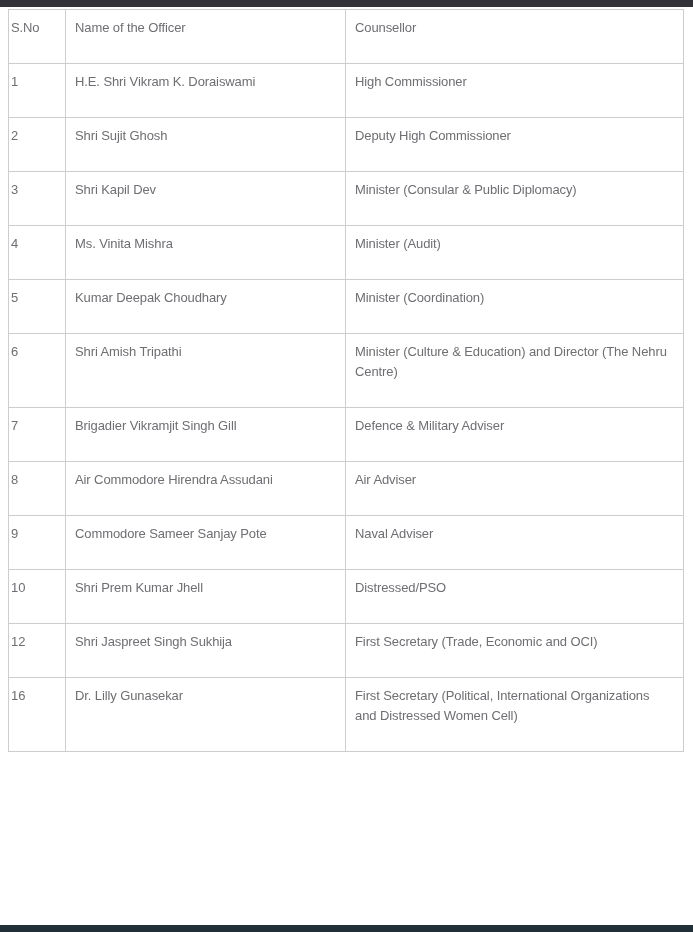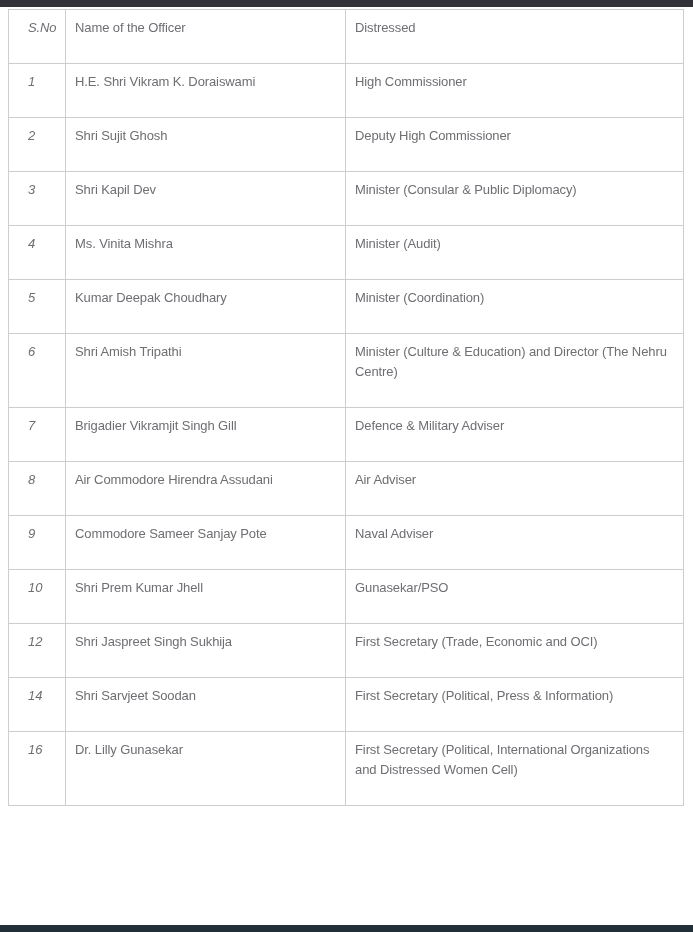--- a/index.html
+++ b/index.html
@@ -41,38 +41,38 @@
     vertical-align: top;
     text-align: left;
     font-weight: normal;
     font-size: 13px;
     letter-spacing: -0.1px;
     line-height: 20px;
     color: #6e6e73;
     padding: 8px 10px 25px 9px;
     overflow: hidden;
   }
-  th:first-child, td:first-child { padding-left: 19px; font-style: italic; }
+  th:first-child, td:first-child { padding-left: 2px; }
 </style>
 </head>
 <body>
 
 <div class="top-bar"></div>
 
 <table class="officers">
   <colgroup>
     <col class="c1">
     <col class="c2">
     <col class="c3">
   </colgroup>
   <thead>
     <tr>
       <th>S.No</th>
       <th>Name of the Officer</th>
-      <th>Distressed</th>
+      <th>Counsellor</th>
     </tr>
   </thead>
   <tbody id="rows-body">
   <tr>
     <td>1</td>
     <td>H.E. Shri Vikram K. Doraiswami</td>
     <td>High Commissioner</td>
   </tr>
 
   <tr>
@@ -119,36 +119,31 @@
 
   <tr>
     <td>9</td>
     <td>Commodore Sameer Sanjay Pote</td>
     <td>Naval Adviser</td>
   </tr>
 
   <tr>
     <td>10</td>
     <td>Shri Prem Kumar Jhell</td>
-    <td>Gunasekar/PSO</td>
+    <td>Distressed/PSO</td>
   </tr>
 
 
   <tr>
     <td>12</td>
     <td>Shri Jaspreet Singh Sukhija</td>
     <td>First Secretary (Trade, Economic and OCI)</td>
   </tr>
 
 
-  <tr>
-    <td>14</td>
-    <td>Shri Sarvjeet Soodan</td>
-    <td>First Secretary (Political, Press &amp; Information)</td>
-  </tr>
 
 
   <tr>
     <td>16</td>
     <td>Dr. Lilly Gunasekar</td>
     <td>First Secretary (Political, International Organizations and Distressed Women Cell)</td>
   </tr>
 </tbody>
 </table>
 

